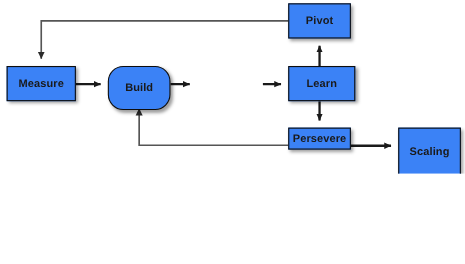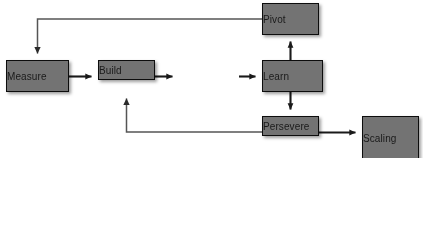--- a/index.html
+++ b/index.html
@@ -20,25 +20,27 @@
   #diagram-svg {
     position: absolute;
     left: 0;
     top: 0;
     width: 423px;
     height: 158px;
   }
   .node-box {
     position: absolute;
     box-sizing: border-box;
-    background: #737373;
+    background: #3b82f6;
     border: 1.4px solid #0d0d0d;
     display: flex;
     align-items: center;
+    justify-content: center;
     box-shadow: 2px 2px 3px rgba(0,0,0,0.38);
+    font-weight: bold;
   }
   .node-label {
     font-family: "Liberation Sans", sans-serif;
     font-size: 10px;
     line-height: 11px;
     color: #1a1a1a;
     letter-spacing: 0.1px;
     white-space: nowrap;
     text-align: center;
   }
@@ -88,21 +90,21 @@
 
     <g>
       <path d="M262,132 L126.5,132 L126.5,98.5" fill="none" stroke="#555555" stroke-width="1.5" marker-end="url(#arrowFeedback)"></path>
     </g>
   </svg>
 
   <div class="node-box" style="left:6px; top:60px; width:63px; height:32px;">
     <span class="node-label">Measure</span>
   </div>
 
-  <div class="node-box" style="left:98px; top:60px; width:57px; height:20px;">
+  <div class="node-box" style="left:98px; top:60px; width:57px; height:40px;border-radius:14px;">
     <span class="node-label">Build</span>
   </div>
 
 
   <div class="node-box" style="left:262px; top:60px; width:61px; height:32px;">
     <span class="node-label">Learn</span>
   </div>
 
   <div class="node-box" style="left:262px; top:3px; width:57px; height:32px;">
     <span class="node-label">Pivot</span>

